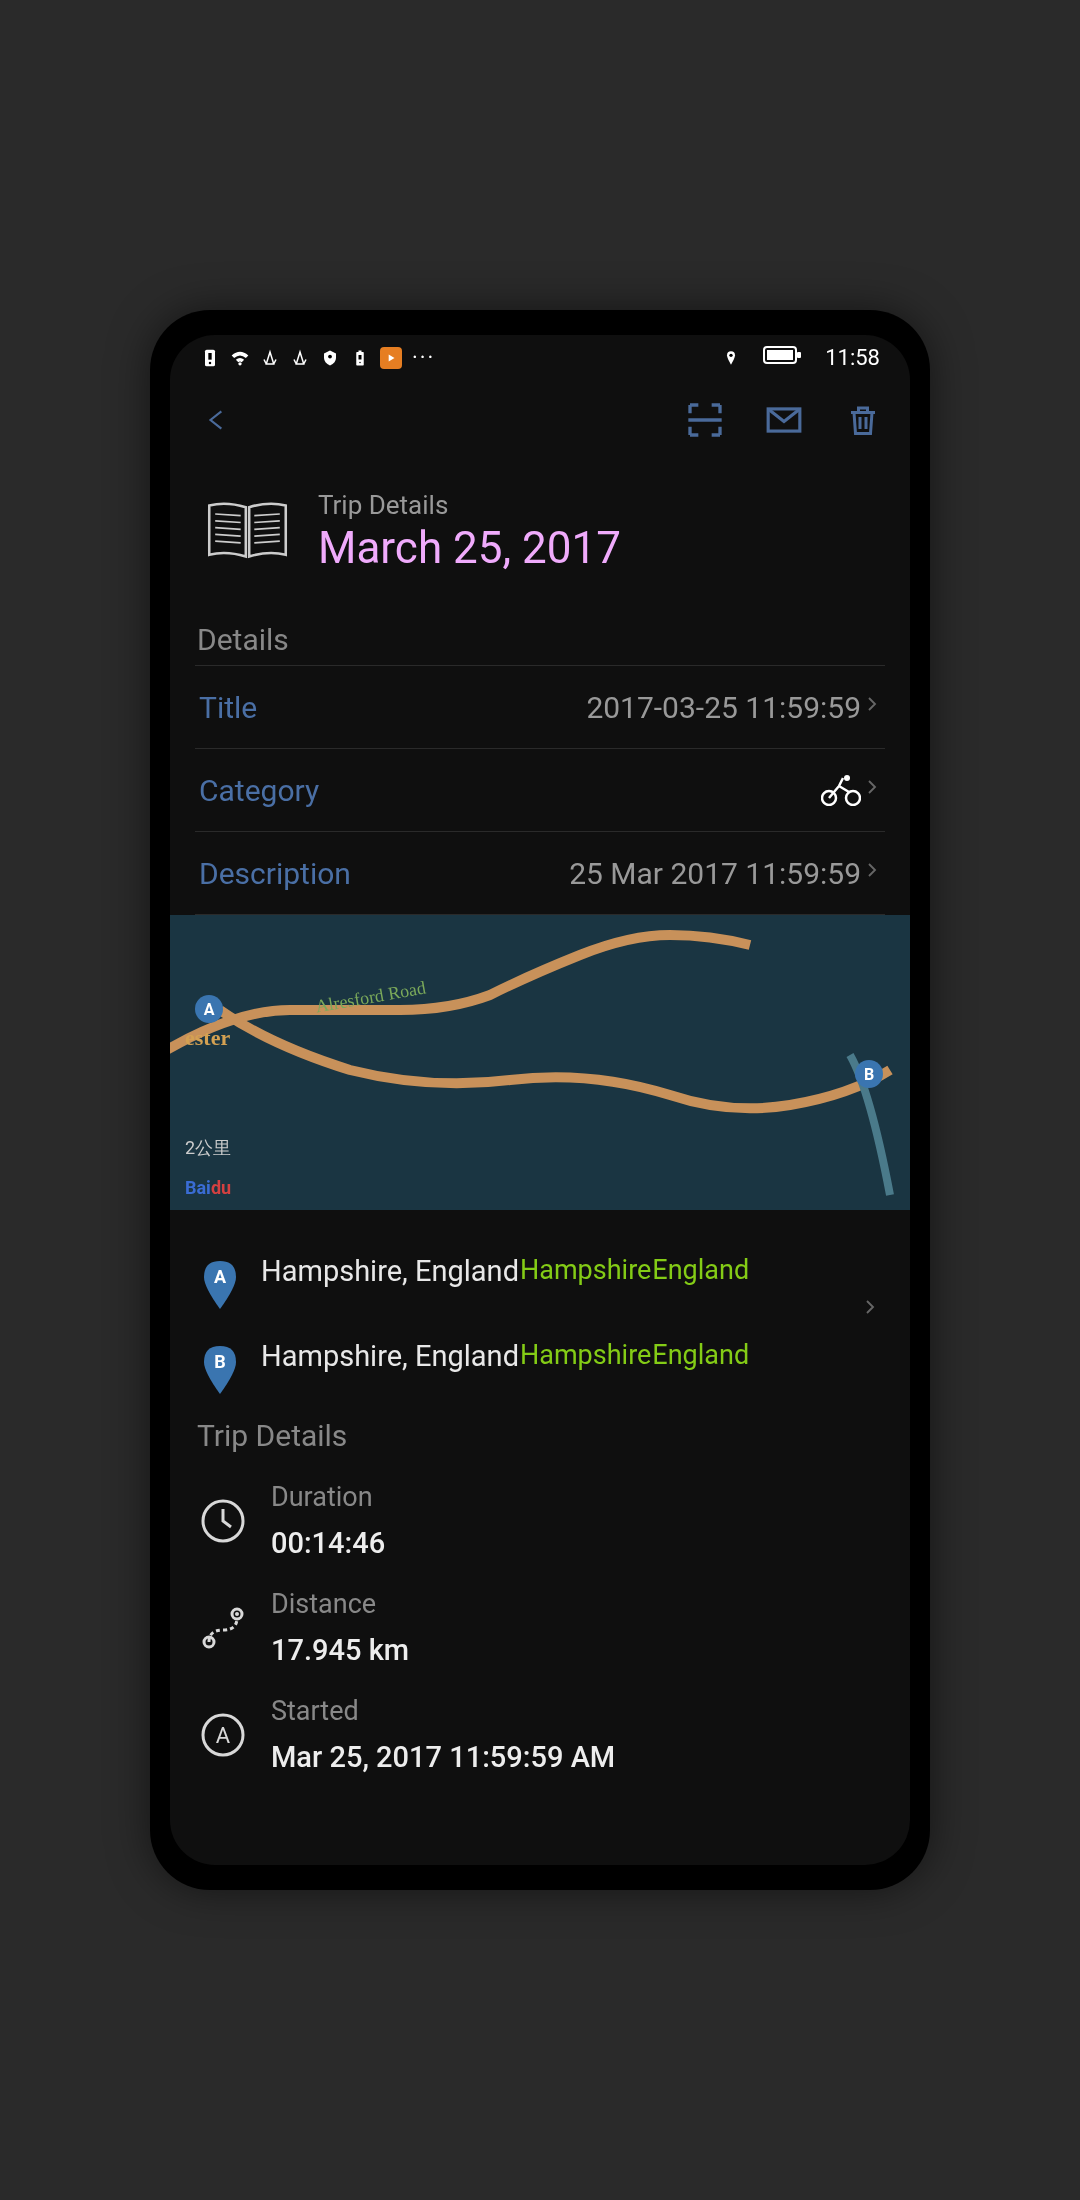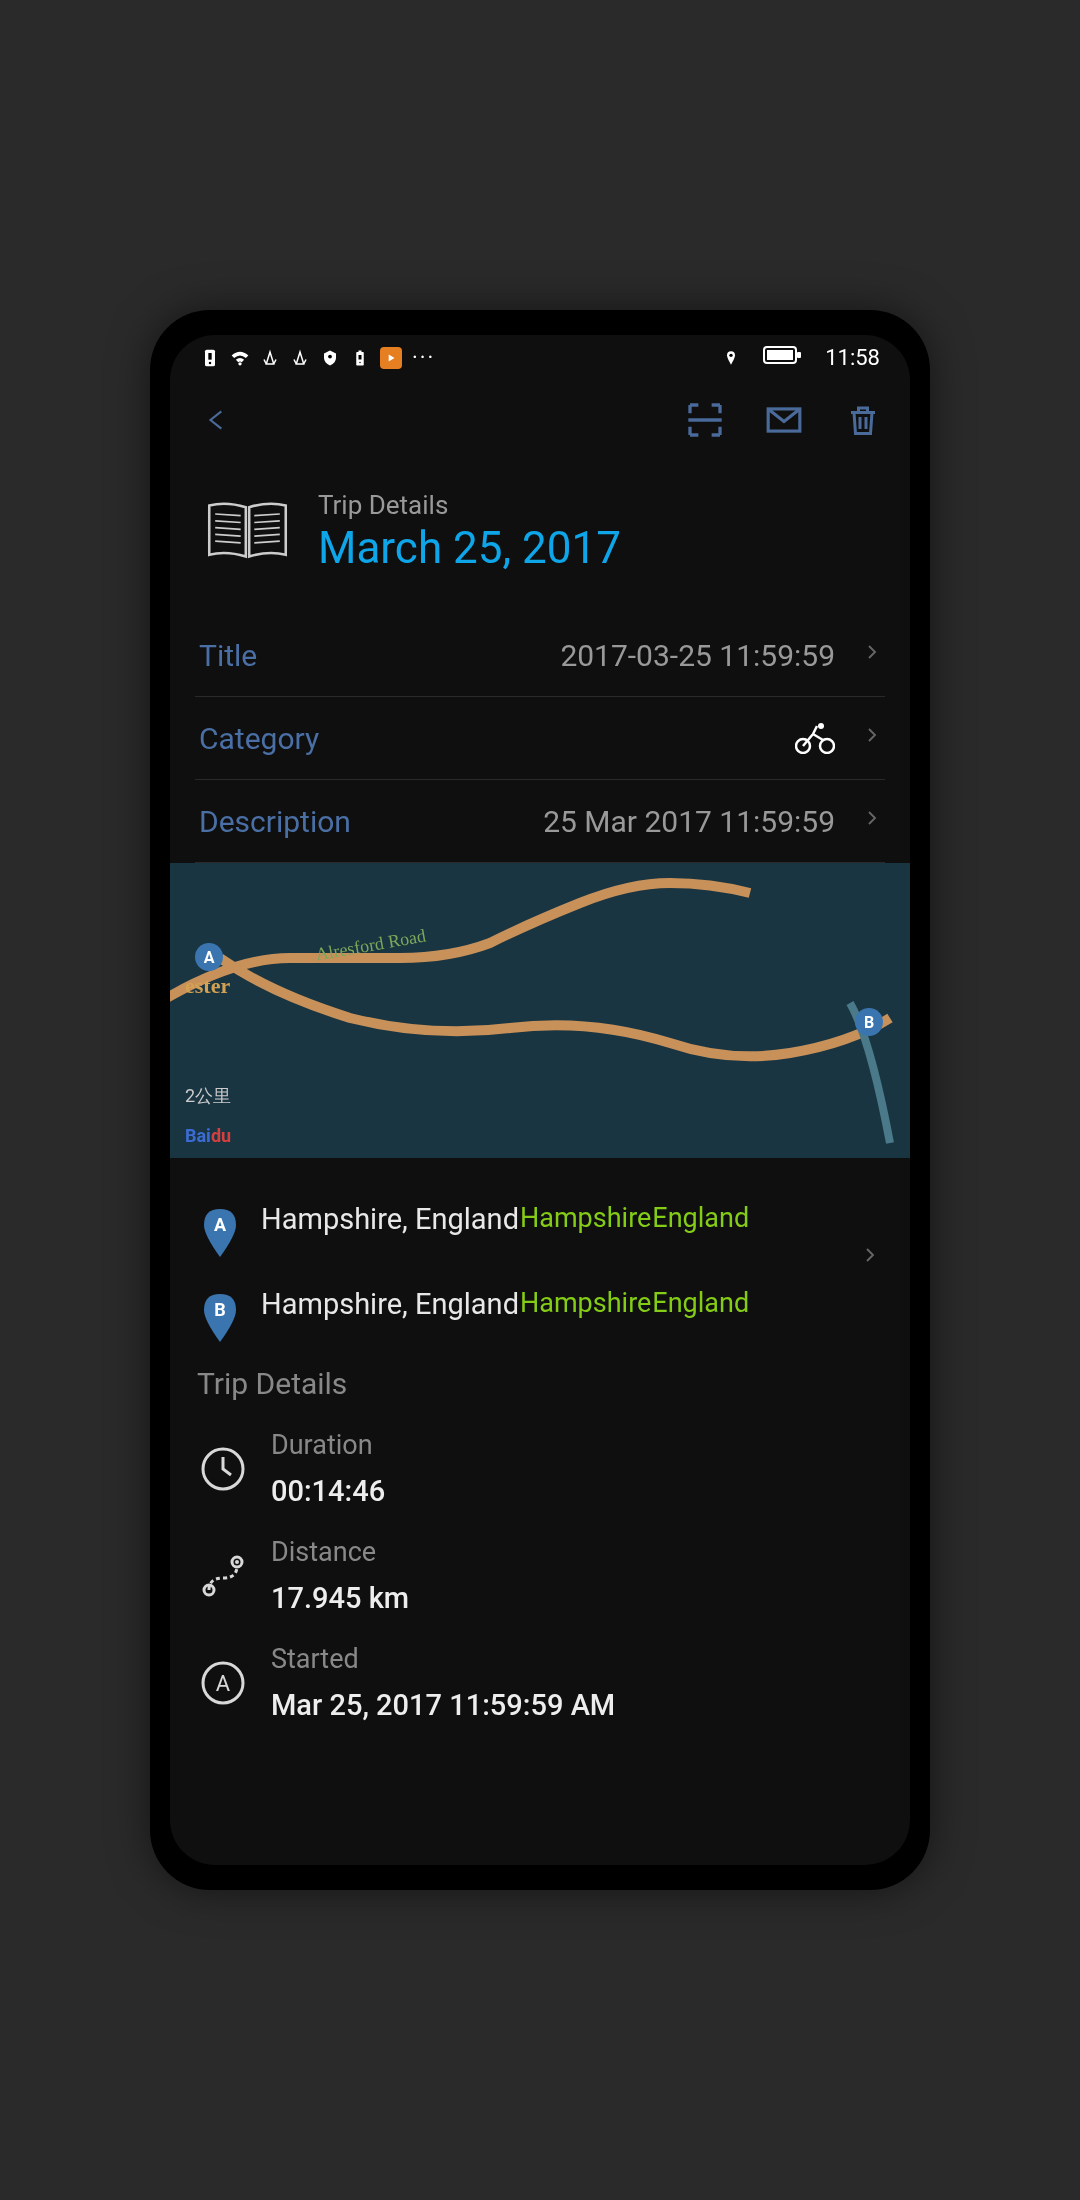--- a/index.html
+++ b/index.html
@@ -60,37 +60,37 @@
     .content { padding: 0 25px; }
     .page-header {
       display: flex;
       align-items: center;
       gap: 28px;
       padding: 30px 10px 40px 10px;
     }
     .book-icon { width: 85px; height: 70px; }
     .header-text { display: flex; flex-direction: column; gap: 2px; }
     .header-subtitle { color: #999; font-size: 26px; font-weight: 400; }
-    .header-title { color: #0ea5e9; font-size: 44px; font-weight: 400; }
+    .header-title { color: #f0abfc; font-size: 44px; font-weight: 400; }
     .section-label {
       color: #888;
       font-size: 30px;
       font-weight: 400;
       padding: 8px 2px;
       border-bottom: 1px solid #2a2a2a;
     }
     .detail-row {
       display: flex;
       align-items: center;
       justify-content: space-between;
       padding: 22px 4px;
       border-bottom: 1px solid #2a2a2a;
     }
     .detail-label { color: #4a6fa5; font-size: 30px; font-weight: 400; }
-    .detail-value-wrap { display: flex; align-items: center; gap: 28px; text-align: right; }
+    .detail-value-wrap { display: flex; align-items: center; gap: 2px; text-align: right; }
     .detail-value { color: #999; font-size: 30px; font-weight: 400; }
     .chevron { color: #666; font-size: 32px; }
     .cycle-icon { width: 40px; height: 32px; color: #fff; }
     .map-container {
       width: calc(100% + 50px);
       margin-left: -25px;
       height: 295px;
       background: #1a3542;
       position: relative;
       overflow: hidden;
@@ -295,20 +295,21 @@
               <path d="M5 10 Q25 5 48 12 L48 70 Q25 63 5 68 Z M52 12 Q75 5 95 10 L95 68 Q75 63 52 70 Z" stroke="#ccc" stroke-width="3" fill="none"></path>
               <path d="M12 20 L42 22 M12 28 L42 30 M12 36 L42 38 M12 44 L42 46 M12 52 L42 54 M58 22 L88 20 M58 30 L88 28 M58 38 L88 36 M58 46 L88 44 M58 54 L88 52" stroke="#ccc" stroke-width="2"></path>
             </svg>
         </div>
         <div class="header-text">
           <div class="header-subtitle">Trip Details</div>
           <div class="header-title">March 25, 2017</div>
         </div>
       </div>
 
+      <div class="section-label">Details</div>
 
       <div class="detail-row">
         <div class="detail-label">Title</div>
         <div class="detail-value-wrap">
           <div class="detail-value">2017-03-25 11:59:59</div>
           <div class="chevron">
             <svg viewBox="0 0 24 24" width="18" height="28">
                 <path d="M8 4 L16 12 L8 20" stroke="#666" stroke-width="2.5" fill="none"></path>
               </svg>
           </div>

